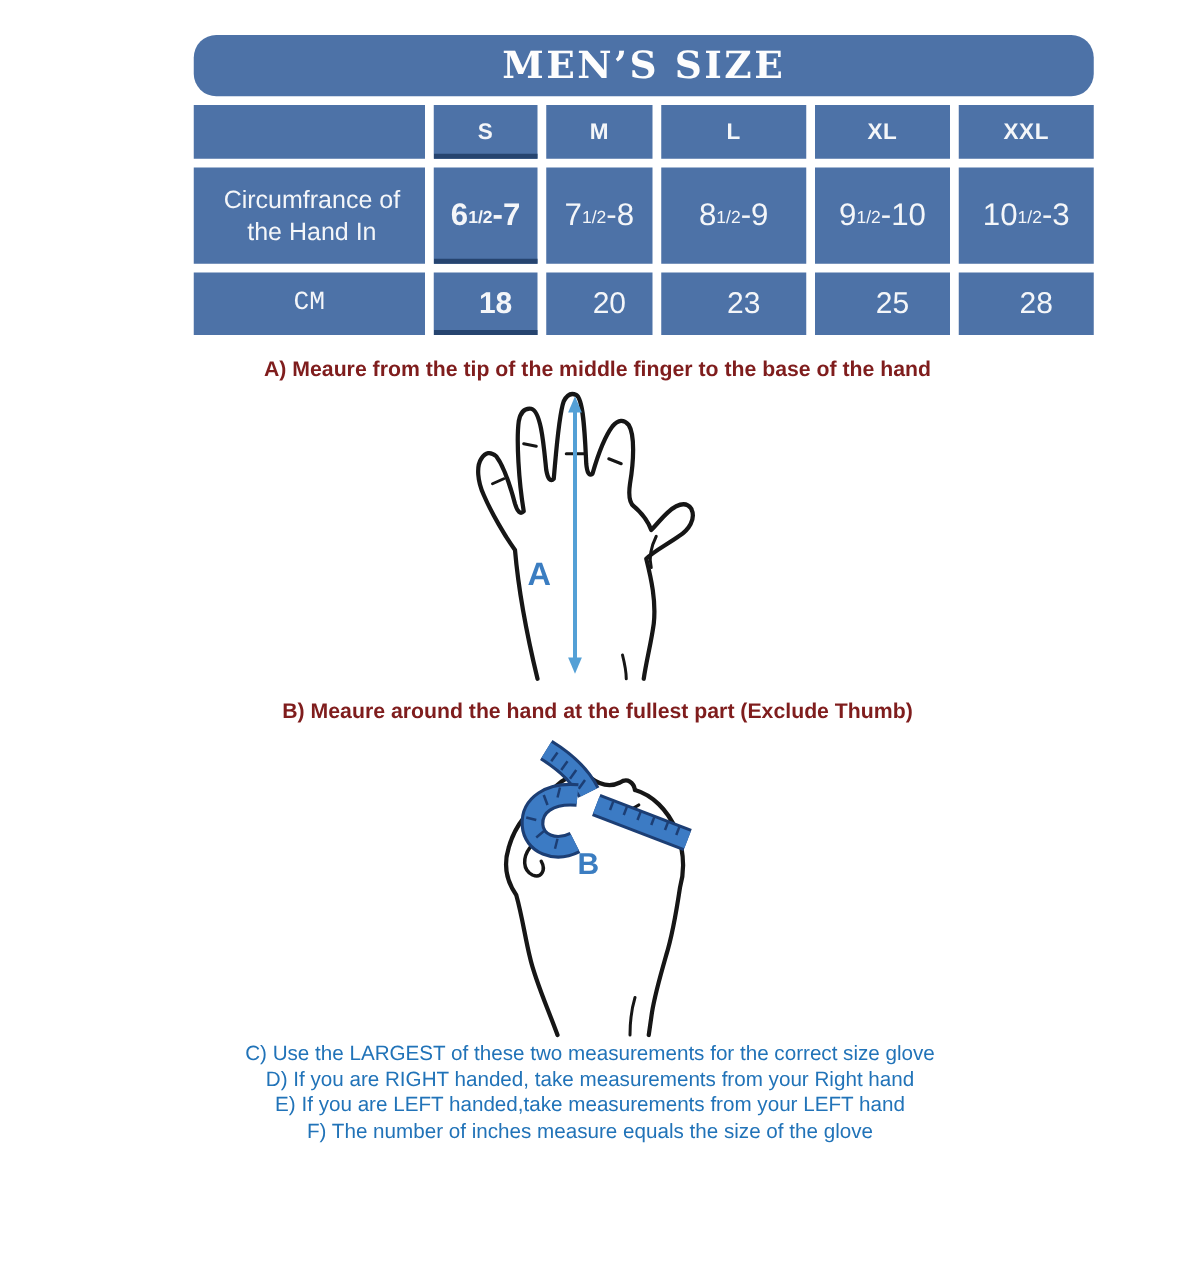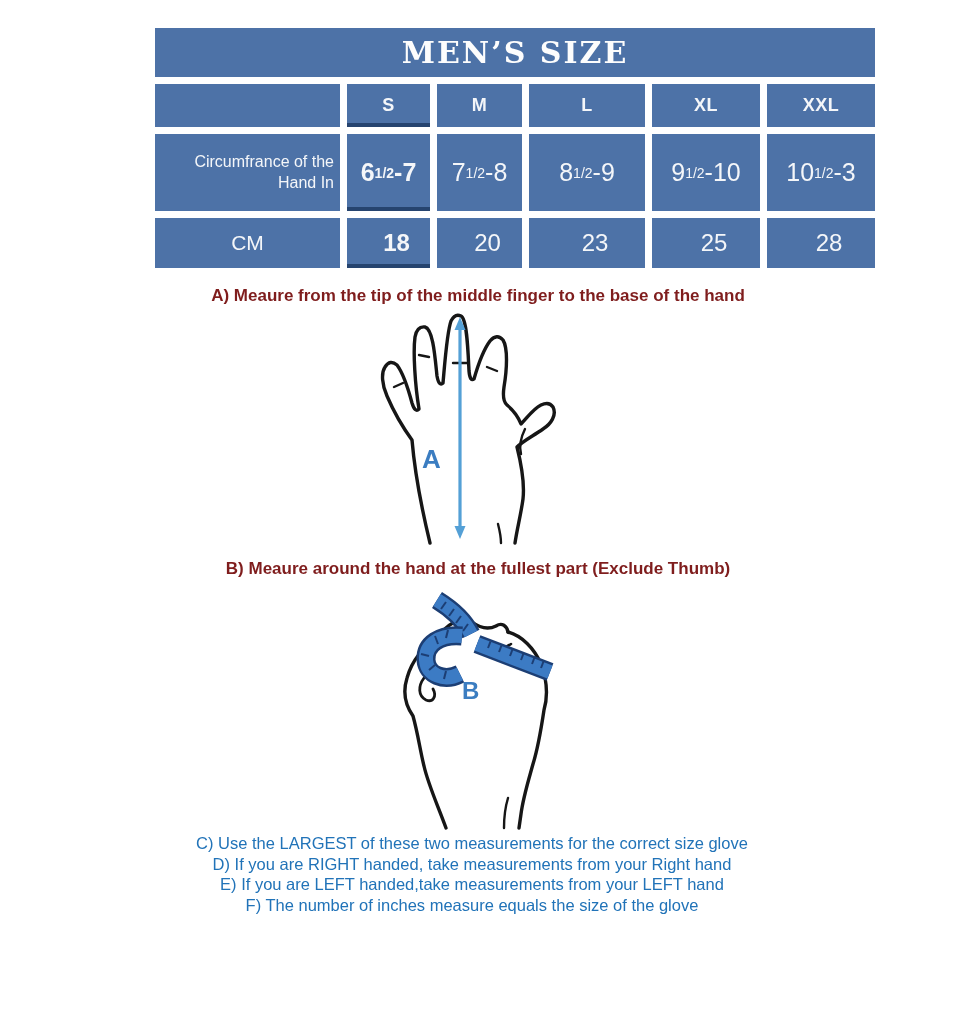--- a/index.html
+++ b/index.html
@@ -6,37 +6,37 @@
   body{
     width:956px;height:1024px;background:#ffffff;position:relative;
     font-family:"Liberation Sans", sans-serif;overflow:hidden;
   }
   
   .size-table{position:absolute;left:155px;top:28px;width:720px;}
   .title-bar{
     height:49px;background:#4d72a7;color:#fdfdfd;
     display:flex;align-items:center;justify-content:center;
     font-family:"DejaVu Serif", serif;font-weight:700;
-    font-size:30px;letter-spacing:2px;
+    font-size:30px;letter-spacing:2px;border-radius:18px;
   }
   .grid{
     margin-top:7px;display:grid;
     grid-template-columns:185px 83px 85px 116px 108px 108px;
     grid-template-rows:43px 77px 50px;
     gap:7px;
   }
   .cell{
     background:#4d72a7;color:#f4f6f9;
     display:flex;align-items:center;justify-content:center;
     text-align:center;
   }
   .head{font-weight:700;font-size:18px;letter-spacing:.5px;}
   .rowlabel{
-    justify-content:flex-start;text-align:right;
-    font-size:16px;padding:0 6px 0 10px;line-height:1.3;
+    justify-content:flex-start;text-align:center;
+    font-size:20px;padding:0 6px 0 10px;line-height:1.3;
   }
   .cmlabel{font-size:21px;}
   .val{font-size:25px;}
   .cmval{font-size:24px;padding-left:16px;}
   .frac{font-size:14px;}
   .b{font-weight:700;}
   .u{box-shadow:inset 0 -4px 0 #26446f;}
   
   .note{
     position:absolute;left:0;right:0;margin:0;text-align:center;
@@ -92,21 +92,21 @@
         <span>9</span>
         <span class="frac">1/2</span>
         <span> -10</span>
       </div>
     <div class="cell val">
         <span>10</span>
         <span class="frac">1/2</span>
         <span>-3</span>
       </div>
 
-    <div class="cell rowlabel cmlabel" style="justify-content:center;text-align:right;padding:0;">CM</div>
+    <div class="cell rowlabel cmlabel" style="justify-content:center;text-align:right;padding:0;font-family:Liberation Mono, monospace;">CM</div>
     <div class="cell cmval b u">18</div>
     <div class="cell cmval">20</div>
     <div class="cell cmval">23</div>
     <div class="cell cmval">25</div>
     <div class="cell cmval">28</div>
   </div>
 </div>
 
 <p class="note note-a">A) Meaure from the tip of the middle finger to the base of the hand</p>
 

